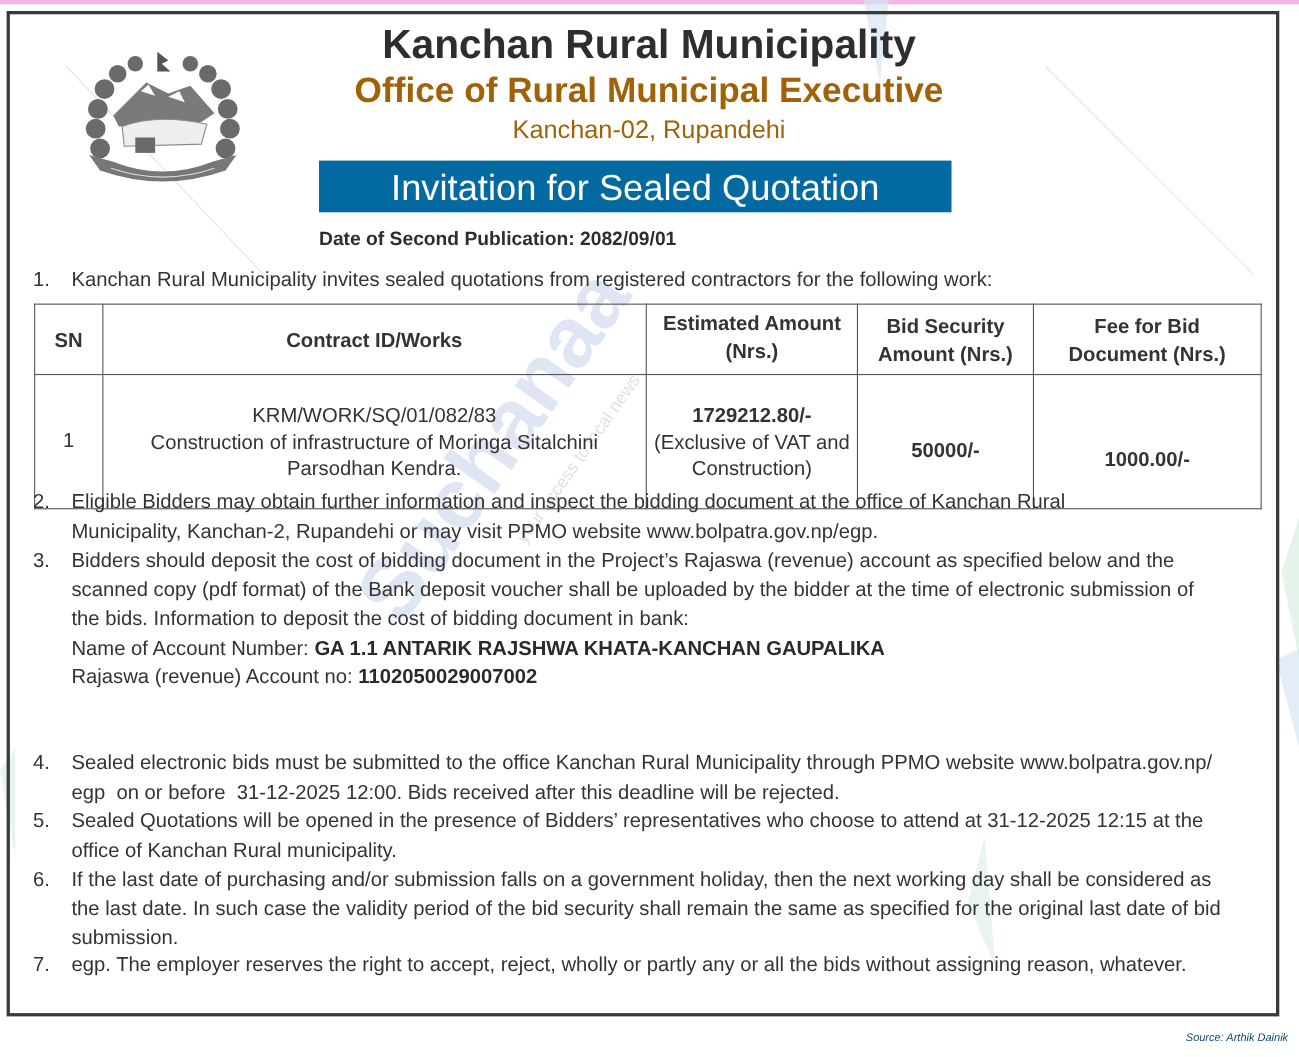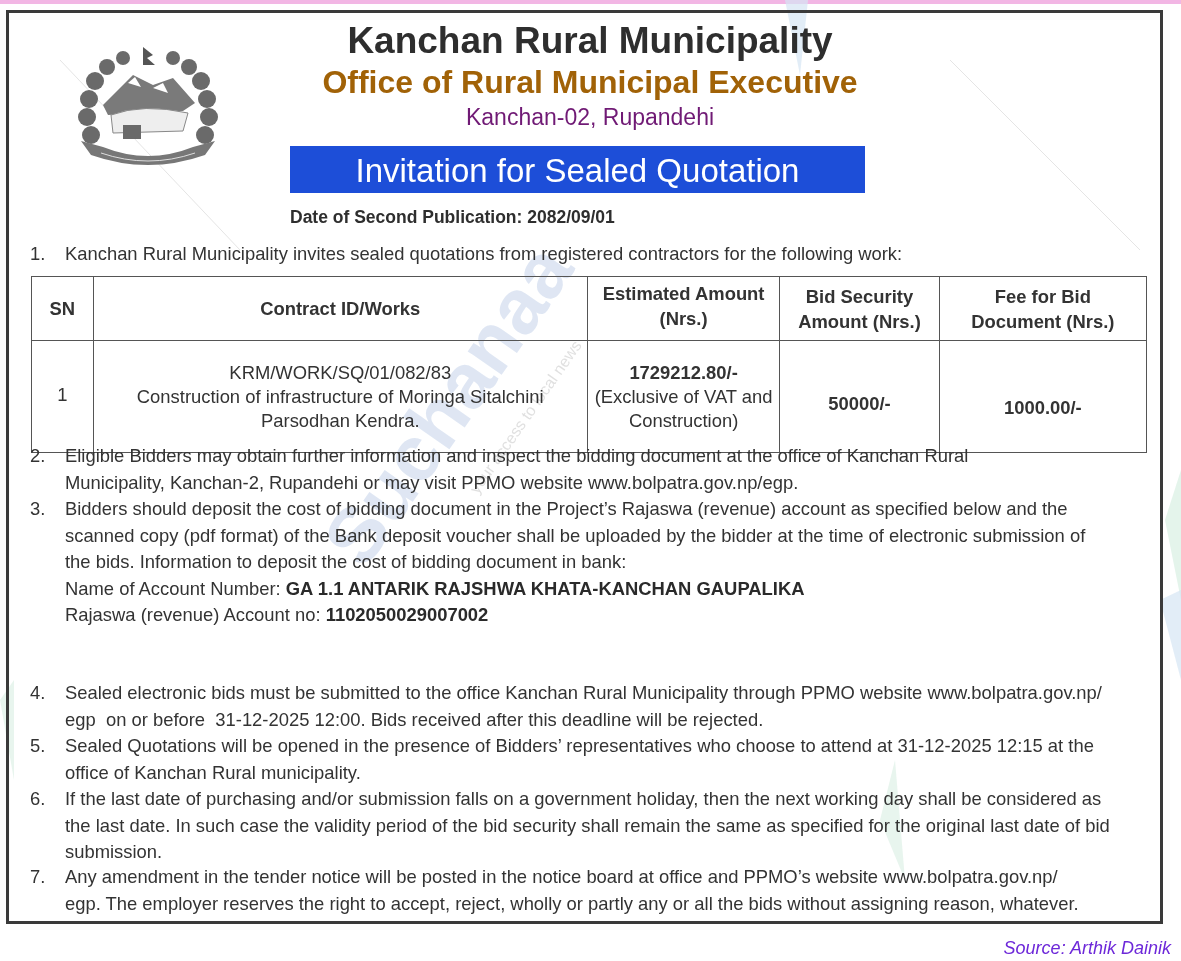--- a/index.html
+++ b/index.html
@@ -12,45 +12,45 @@
   .topbar { position: absolute; left: 0; top: 0; width: 1181px; height: 4px; background: #f2b6e4; }
   .watermark-layer { position: absolute; inset: 0; pointer-events: none; z-index: 0; }
   .frame {
     position: absolute; left: 6px; top: 10px; width: 1157px; height: 914px;
     border: 3px solid #3a3a3a; box-sizing: border-box; z-index: 1;
   }
   .emblem { position: absolute; left: 73px; top: 43px; width: 150px; height: 128px; }
   .hdr { position: absolute; left: 240px; width: 700px; text-align: center; }
   .title1 { top: 20px; font-size: 37px; font-weight: bold; color: #2e2e2e; }
   .title2 { top: 64px; font-size: 32px; font-weight: bold; color: #a16207; }
-  .title3 { top: 104px; font-size: 23px; color: #701a75; }
+  .title3 { top: 104px; font-size: 23px; color: #a16207; }
   .banner {
     position: absolute; left: 290px; top: 146px; width: 575px; height: 47px;
-    background: #1d4ed8; color: #fff; font-size: 33px; text-align: center; line-height: 50px;
+    background: #0369a1; color: #fff; font-size: 33px; text-align: center; line-height: 50px;
   }
   .pubdate { position: absolute; left: 290px; top: 207px; width: 575px; text-align: left; font-size: 17.5px; font-weight: bold; }
   .para {
     position: absolute; left: 30px; width: 1125px; font-size: 18.4px; line-height: 26.5px; color: #333;
   }
   .para .num { position: absolute; left: 0; top: 0; }
   .para .body { margin-left: 35px; }
   .para b { color: #2a2a2a; }
   table.works {
     position: absolute; left: 31px; top: 276px; width: 1116px; border-collapse: collapse;
     font-size: 18.4px; color: #333;
   }
   table.works th, table.works td { border: 1.5px solid #555; text-align: center; vertical-align: middle; }
   table.works th { height: 63px; font-weight: bold; line-height: 25px; padding: 0; }
   table.works td { height: 89px; padding: 0; line-height: 24px; }
   .col-sn { width: 57px; }
   .col-work { width: 464px; }
   .col-est { width: 180px; }
   .col-bid { width: 149px; }
   .col-fee { width: 194px; }
-  .source { position: absolute; right: 10px; top: 938px; font-size: 18px; font-style: italic; color: #6d28d9; }
+  .source { position: absolute; right: 10px; top: 938px; font-size: 10px; font-style: italic; color: #0c4a6e; }
 </style>
 </head>
 <body>
 
 <div class="topbar"></div>
 
 <svg class="watermark-layer" width="1181" height="961" viewBox="0 0 1181 961">
   <polygon points="785,0 808,0 800,75" fill="#d6e6f4" opacity="0.7"></polygon>
   <polygon points="1165,520 1181,470 1181,600" fill="#d8efe3" opacity="0.7"></polygon>
   <polygon points="1160,600 1181,590 1181,680" fill="#d6e6f4" opacity="0.7"></polygon>
@@ -127,21 +127,21 @@
         <div style="font-weight:normal">KRM/WORK/SQ/01/082/83</div>
         <div>Construction of infrastructure of Moringa Sitalchini</div>
         <div>Parsodhan Kendra.</div>
       </td>
       <td>
         <div style="font-weight:bold">1729212.80/-</div>
         <div>(Exclusive of VAT and</div>
         <div>Construction)</div>
       </td>
       <td style="font-weight:bold; padding-top:14px">50000/-</td>
-      <td style="font-weight:bold; padding-top:22px">1000.00/-</td>
+      <td style="font-weight:bold; padding-top:32px">1000.00/-</td>
     </tr>
   </tbody>
 </table>
 
 <div class="para" style="top:443px; z-index:2">
   <span class="num">2.</span>
   <div class="body">
     <div>Eligible Bidders may obtain further information and inspect the bidding document at the office of Kanchan Rural</div>
     <div>Municipality, Kanchan-2, Rupandehi or may visit PPMO website www.bolpatra.gov.np/egp.</div>
   </div>
@@ -179,18 +179,17 @@
   <div class="body">
     <div>If the last date of purchasing and/or submission falls on a government holiday, then the next working day shall be considered as</div>
     <div>the last date. In such case the validity period of the bid security shall remain the same as specified for the original last date of bid</div>
     <div>submission.</div>
   </div>
 </div>
 
 <div class="para" style="top:864px; z-index:2">
   <span class="num">7.</span>
   <div class="body">
-    <div>Any amendment in the tender notice will be posted in the notice board at office and PPMO’s website www.bolpatra.gov.np/</div>
     <div>egp. The employer reserves the right to accept, reject, wholly or partly any or all the bids without assigning reason, whatever.</div>
   </div>
 </div>
 
 <div class="source" style="z-index:2">Source: Arthik Dainik</div>
 
 </body></html>

